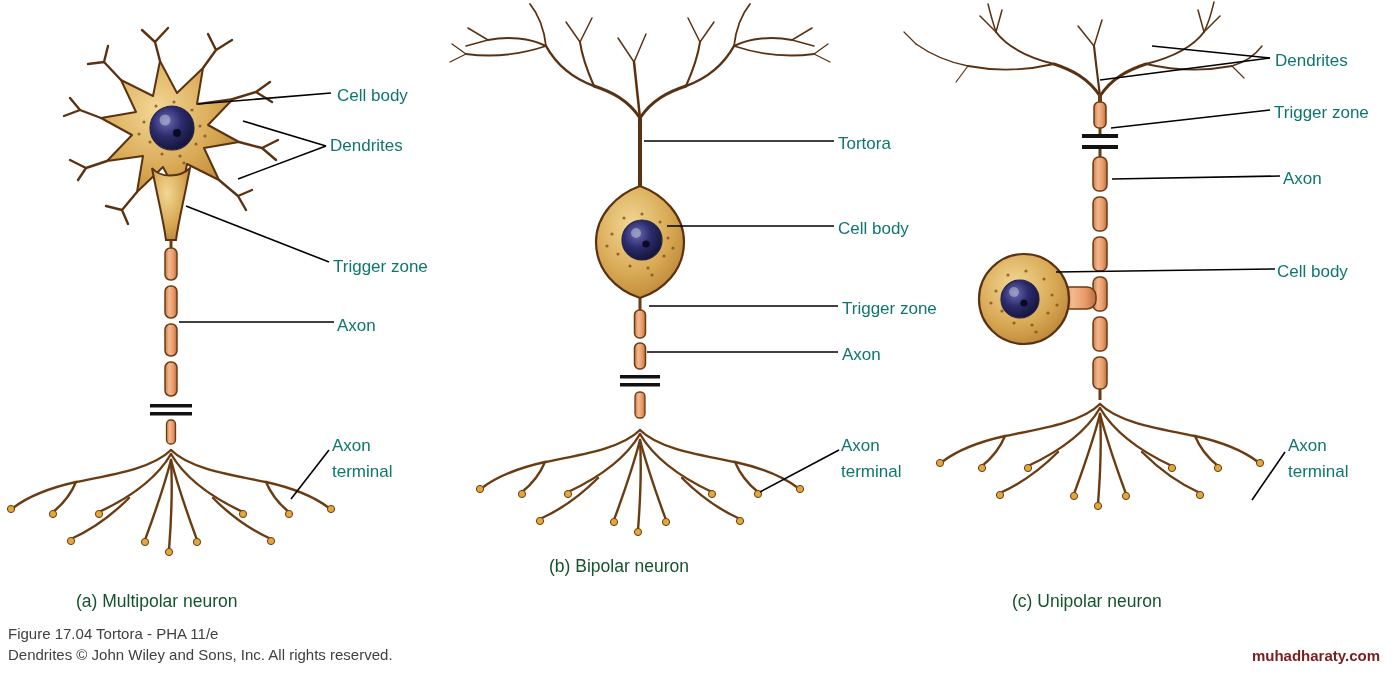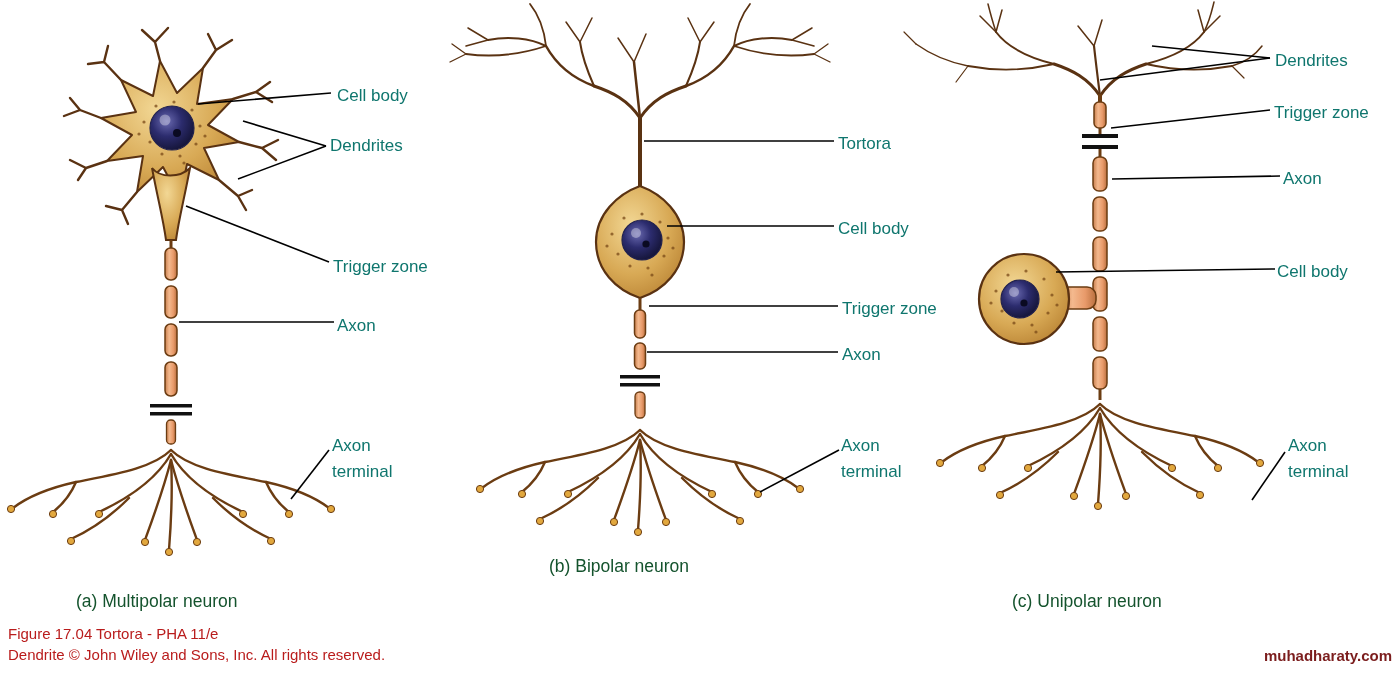--- a/index.html
+++ b/index.html
@@ -2,21 +2,21 @@
 <html><head>
 <meta charset="utf-8">
 <style>
   html,body{margin:0;padding:0;background:#ffffff;}
   #stage{position:relative;width:1400px;height:675px;background:#ffffff;overflow:hidden;
          font-family:"Liberation Sans", sans-serif;color:#000;}
   #art{position:absolute;left:0;top:0;}
   .lbl{position:absolute;font-size:17px;line-height:26px;color:#0f766e;white-space:nowrap;}
   .lbl.wrap{white-space:normal;width:82px;}
   .caption{position:absolute;font-size:17.5px;color:#14532d;white-space:nowrap;}
-  .footer-line{position:absolute;font-size:15px;color:#b91c1c;white-space:nowrap;}
+  .footer-line{position:absolute;font-size:15px;color:#404040;white-space:nowrap;}
   .watermark{position:absolute;font-size:15px;font-weight:bold;color:#7b1d1d;white-space:nowrap;}
 </style>
 </head>
 <body>
 
 <div id="stage">
 
 <svg id="art" width="1400" height="675" viewBox="0 0 1400 675">
   <defs>
     <radialGradient id="gSoma" cx="0.4" cy="0.35" r="0.8">
@@ -228,16 +228,16 @@
 <div class="lbl" style="left:1274px;top:100px;">Trigger zone</div>
 <div class="lbl" style="left:1283px;top:166px;">Axon</div>
 <div class="lbl" style="left:1277px;top:259px;">Cell body</div>
 <div class="lbl wrap" style="left:1288px;top:433px;">Axon terminal</div>
 
 <div class="caption" style="left:76px;top:591px;">(a) Multipolar neuron</div>
 <div class="caption" style="left:537px;top:556px;margin-left:12px;">(b) Bipolar neuron</div>
 <div class="caption" style="left:1012px;top:591px;">(c) Unipolar neuron</div>
 
 <div class="footer-line" style="left:8px;top:625px;">Figure 17.04  Tortora - PHA 11/e</div>
-<div class="footer-line" style="left:8px;top:646px;">Dendrite © John Wiley and Sons, Inc. All rights reserved.</div>
-<div class="watermark" style="right:8px;top:647px;">muhadharaty.com</div>
+<div class="footer-line" style="left:8px;top:646px;">Dendrites © John Wiley and Sons, Inc. All rights reserved.</div>
+<div class="watermark" style="right:20px;top:647px;">muhadharaty.com</div>
 
 </div>
 
 </body></html>

